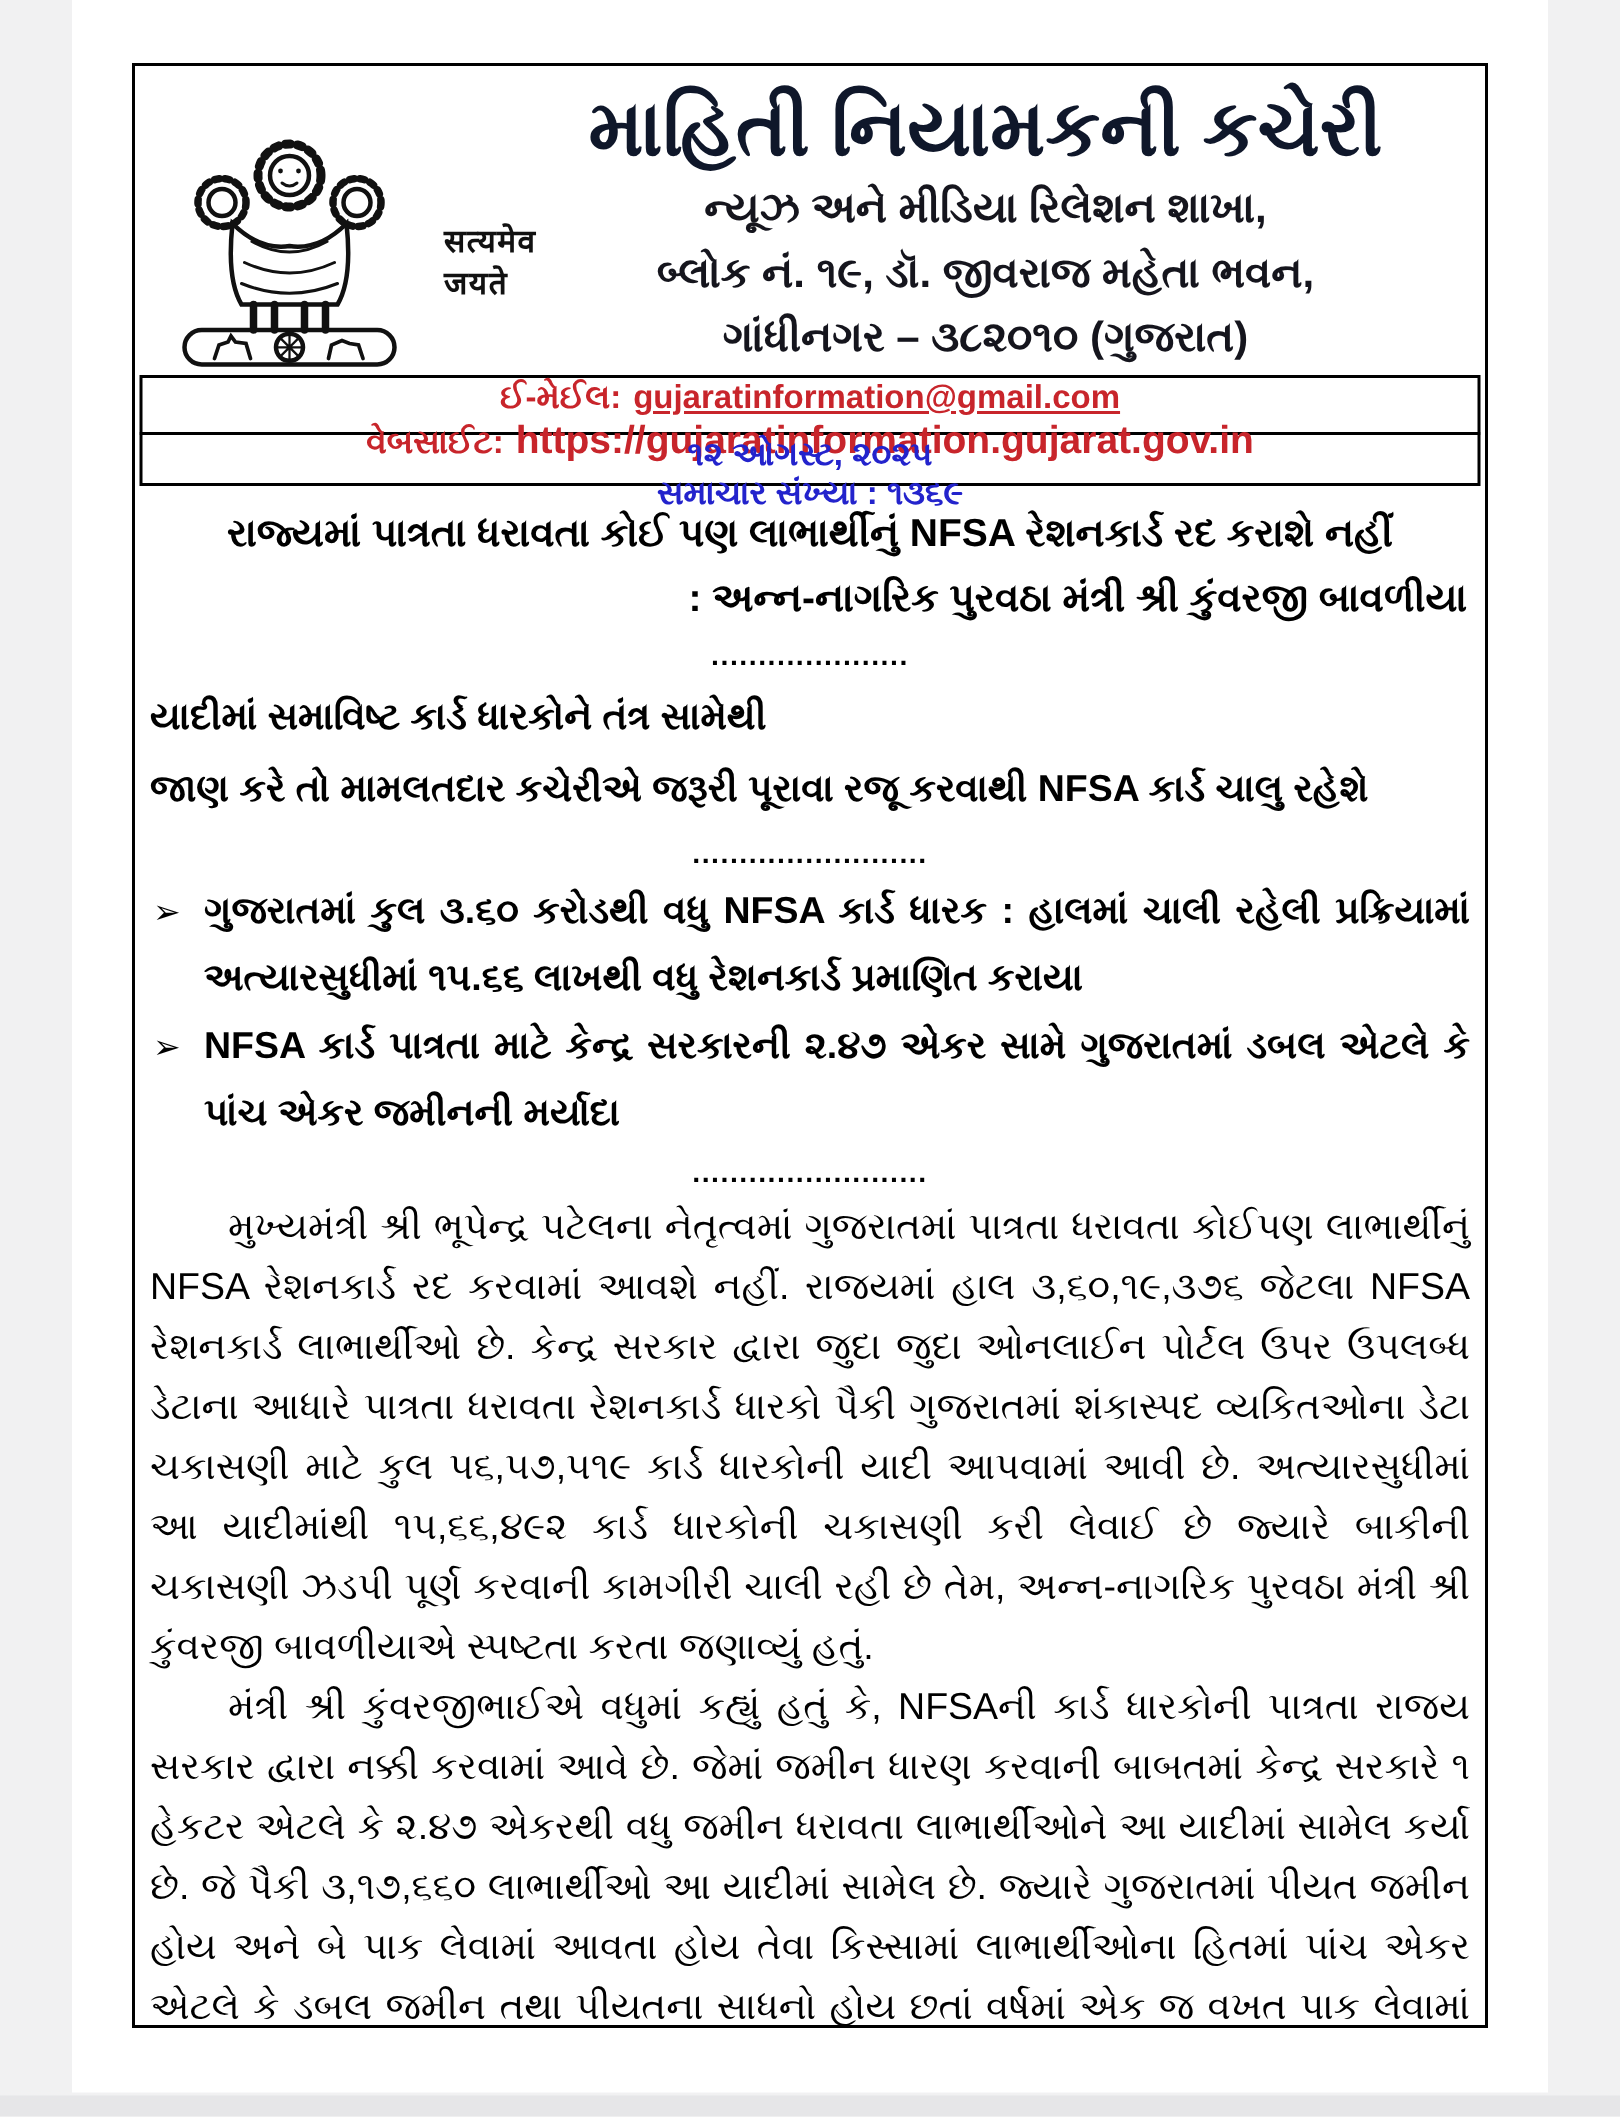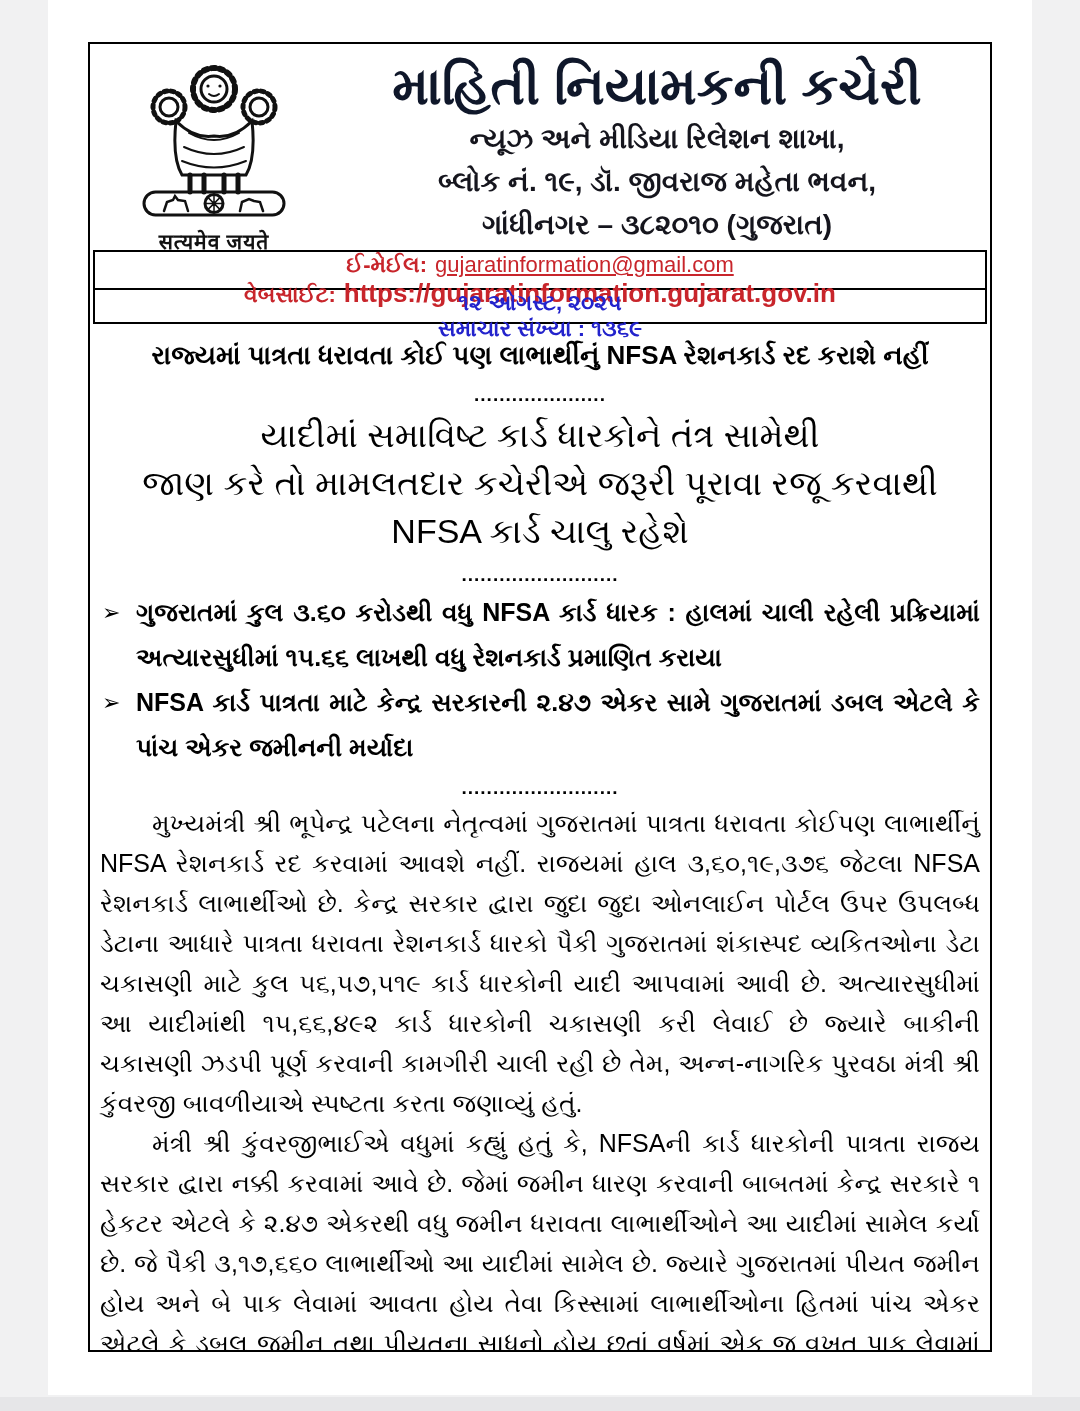--- a/index.html
+++ b/index.html
@@ -23,22 +23,23 @@
     position: absolute; left: 40px; top: 42px;
     width: 904px; height: 1310px;
     border: 2px solid #000;
     background: #fff;
     overflow: hidden;
   }
   
   .header { height: 204px; display: flex; align-items: flex-start; }
   .emblem-wrap {
     width: 248px; padding-top: 19px;
-    display: flex; flex-direction: column; align-items: center;
+    display: flex; flex-direction: row; align-items: center;
     flex: 0 0 auto;
+    margin-top: 28px;
   }
   .emblem-caption {
     font-size: 21px; font-weight: bold; color: #111;
     letter-spacing: 1px; margin-top: 2px;
     font-family: "Liberation Serif", "DejaVu Serif", serif;
   }
   .header-text { flex: 1 1 auto; text-align: center; padding-right: 14px; }
   .org-title {
     margin-top: 12px;
     font-size: 52px; font-weight: bold; color: #0f172a;
@@ -50,41 +51,41 @@
   }
   
   .band {
     margin: 0 3px; border: 2px solid #000;
     display: flex; justify-content: space-between; align-items: center;
     padding: 0 10px; background: #fff; flex-direction: column;
   }
   .contact-band { height: 40px; margin-top: 2px; }
   .contact-left, .contact-right { display: flex; align-items: baseline; gap: 8px; }
   .contact-band .lbl { color: #c8252b; font-weight: bold; font-size: 22px; }
-  .contact-band .email { color: #c8252b; font-weight: normal; font-size: 22px; text-decoration: underline; cursor: pointer; }
+  .contact-band .email { color: #c8252b; font-weight: bold; font-size: 22px; text-decoration: underline; cursor: pointer; }
   .contact-band .url { color: #c8252b; font-weight: bold; font-size: 26px; cursor: pointer; }
   .meta-band { height: 36px; margin-top: -2px; color: #2323cc; font-weight: bold; font-size: 22px; }
   
   .doc-body { padding: 6px 10px 0 10px; height: 1026px; overflow: hidden; }
   .headline-1 {
     text-align: center; font-weight: bold; font-size: 26px; line-height: 43px;
     margin-top: 4px;
   }
   .headline-2 {
     text-align: right; font-weight: bold; font-size: 26px; line-height: 43px;
     padding-right: 2px;
   }
   .dots {
     text-align: center; font-weight: bold; font-size: 19px;
     line-height: 22px; letter-spacing: 1px;
   }
   .dots.s1 { margin: 7px 0 5px 0; }
   .dots.s2 { margin: 9px 0 3px 0; }
   .dots.s3 { margin: 7px 0 4px 0; }
-  .subhead { text-align: center; font-weight: normal; font-size: 34px; line-height: 48px; }
+  .subhead { text-align: left; font-weight: bold; font-size: 25px; line-height: 48px; }
   .bullet-list { margin-top: 4px; }
   .bullet-item {
     position: relative; padding-left: 36px;
     font-weight: bold; font-size: 25px; line-height: 45px;
     text-align: justify;
   }
   .bullet-marker {
     position: absolute; left: 2px; top: 0;
     font-weight: normal; font-size: 22px; line-height: 45px;
   }
@@ -152,20 +153,21 @@
       </div>
     </div>
 
     <div class="band meta-band">
       <span>૧૨ ઓગસ્ટ, ૨૦૨૫</span>
       <span>સમાચાર સંખ્યા : ૧૩૬૯</span>
     </div>
 
     <div class="doc-body">
       <div class="headline-1">રાજ્યમાં પાત્રતા ધરાવતા કોઈ પણ લાભાર્થીનું NFSA રેશનકાર્ડ રદ કરાશે નહીં</div>
+      <div class="headline-2">: અન્ન-નાગરિક પુરવઠા મંત્રી શ્રી કુંવરજી બાવળીયા</div>
 
       <div class="dots s1">.....................</div>
 
       <div class="subhead">યાદીમાં સમાવિષ્ટ કાર્ડ ધારકોને તંત્ર સામેથી</div>
       <div class="subhead">જાણ કરે તો મામલતદાર કચેરીએ જરૂરી પૂરાવા રજૂ કરવાથી NFSA કાર્ડ ચાલુ રહેશે</div>
 
       <div class="dots s2">.........................</div>
 
       <div class="bullet-list">
         <div class="bullet-item">

